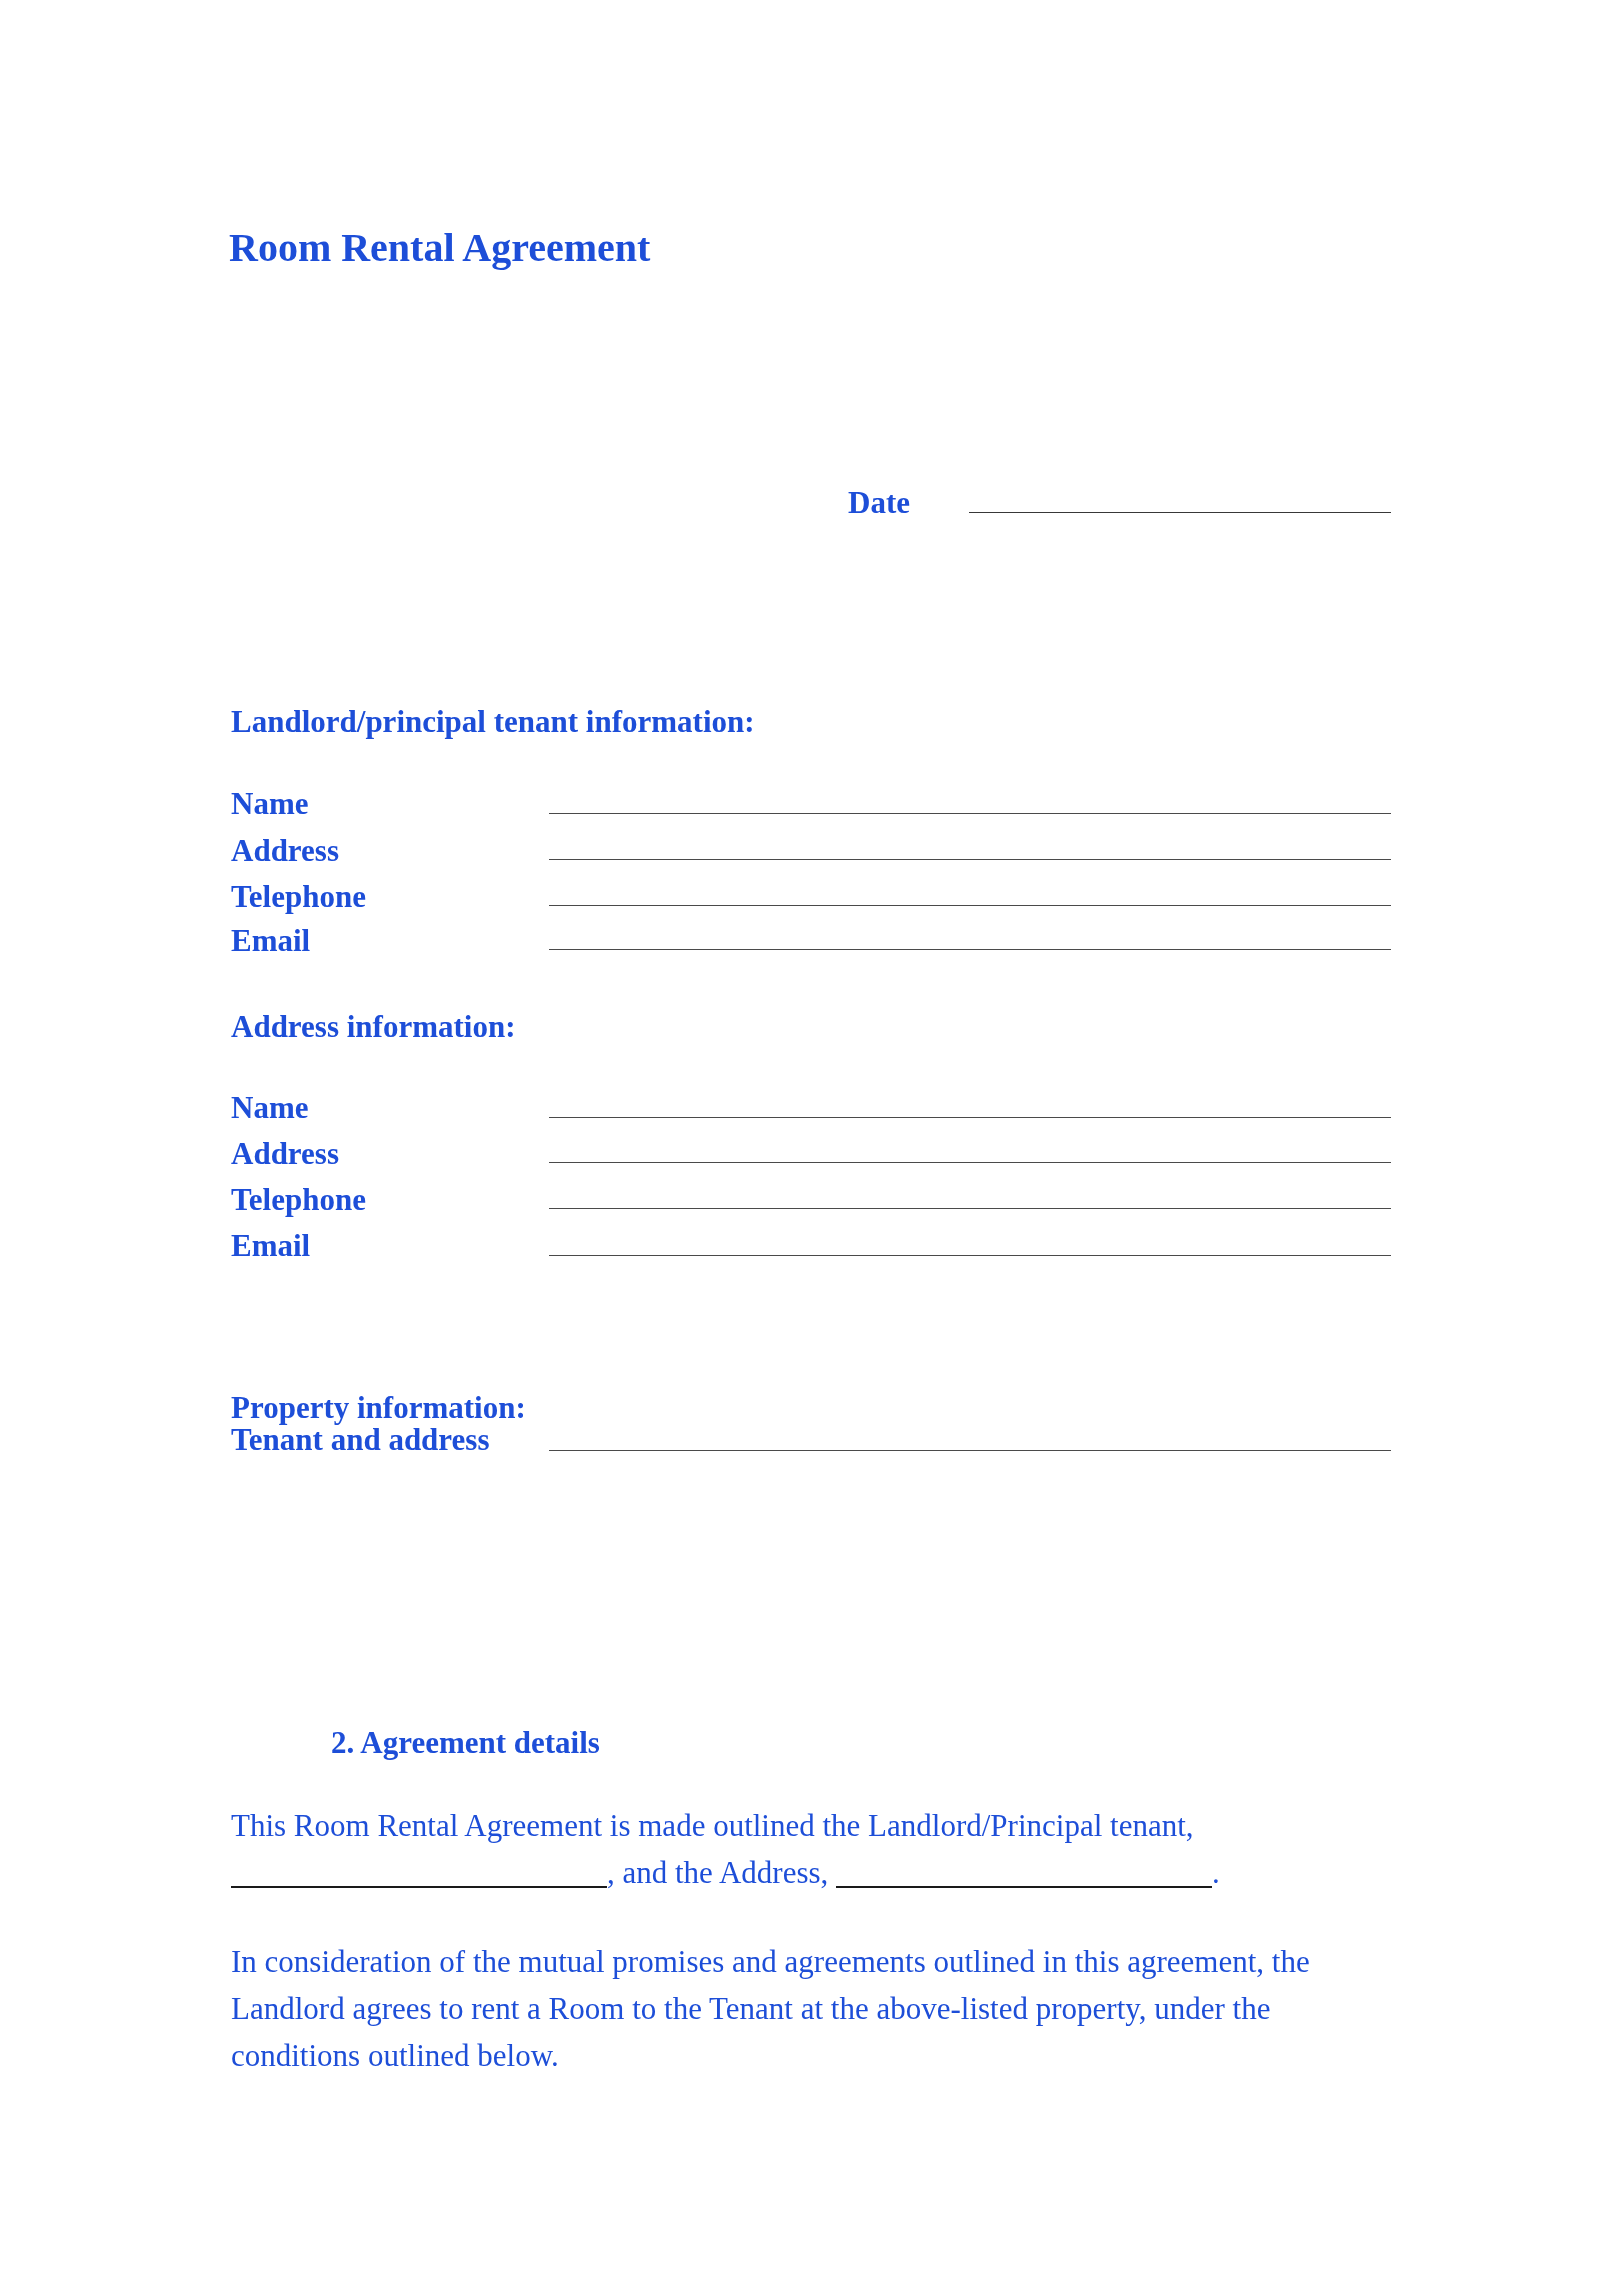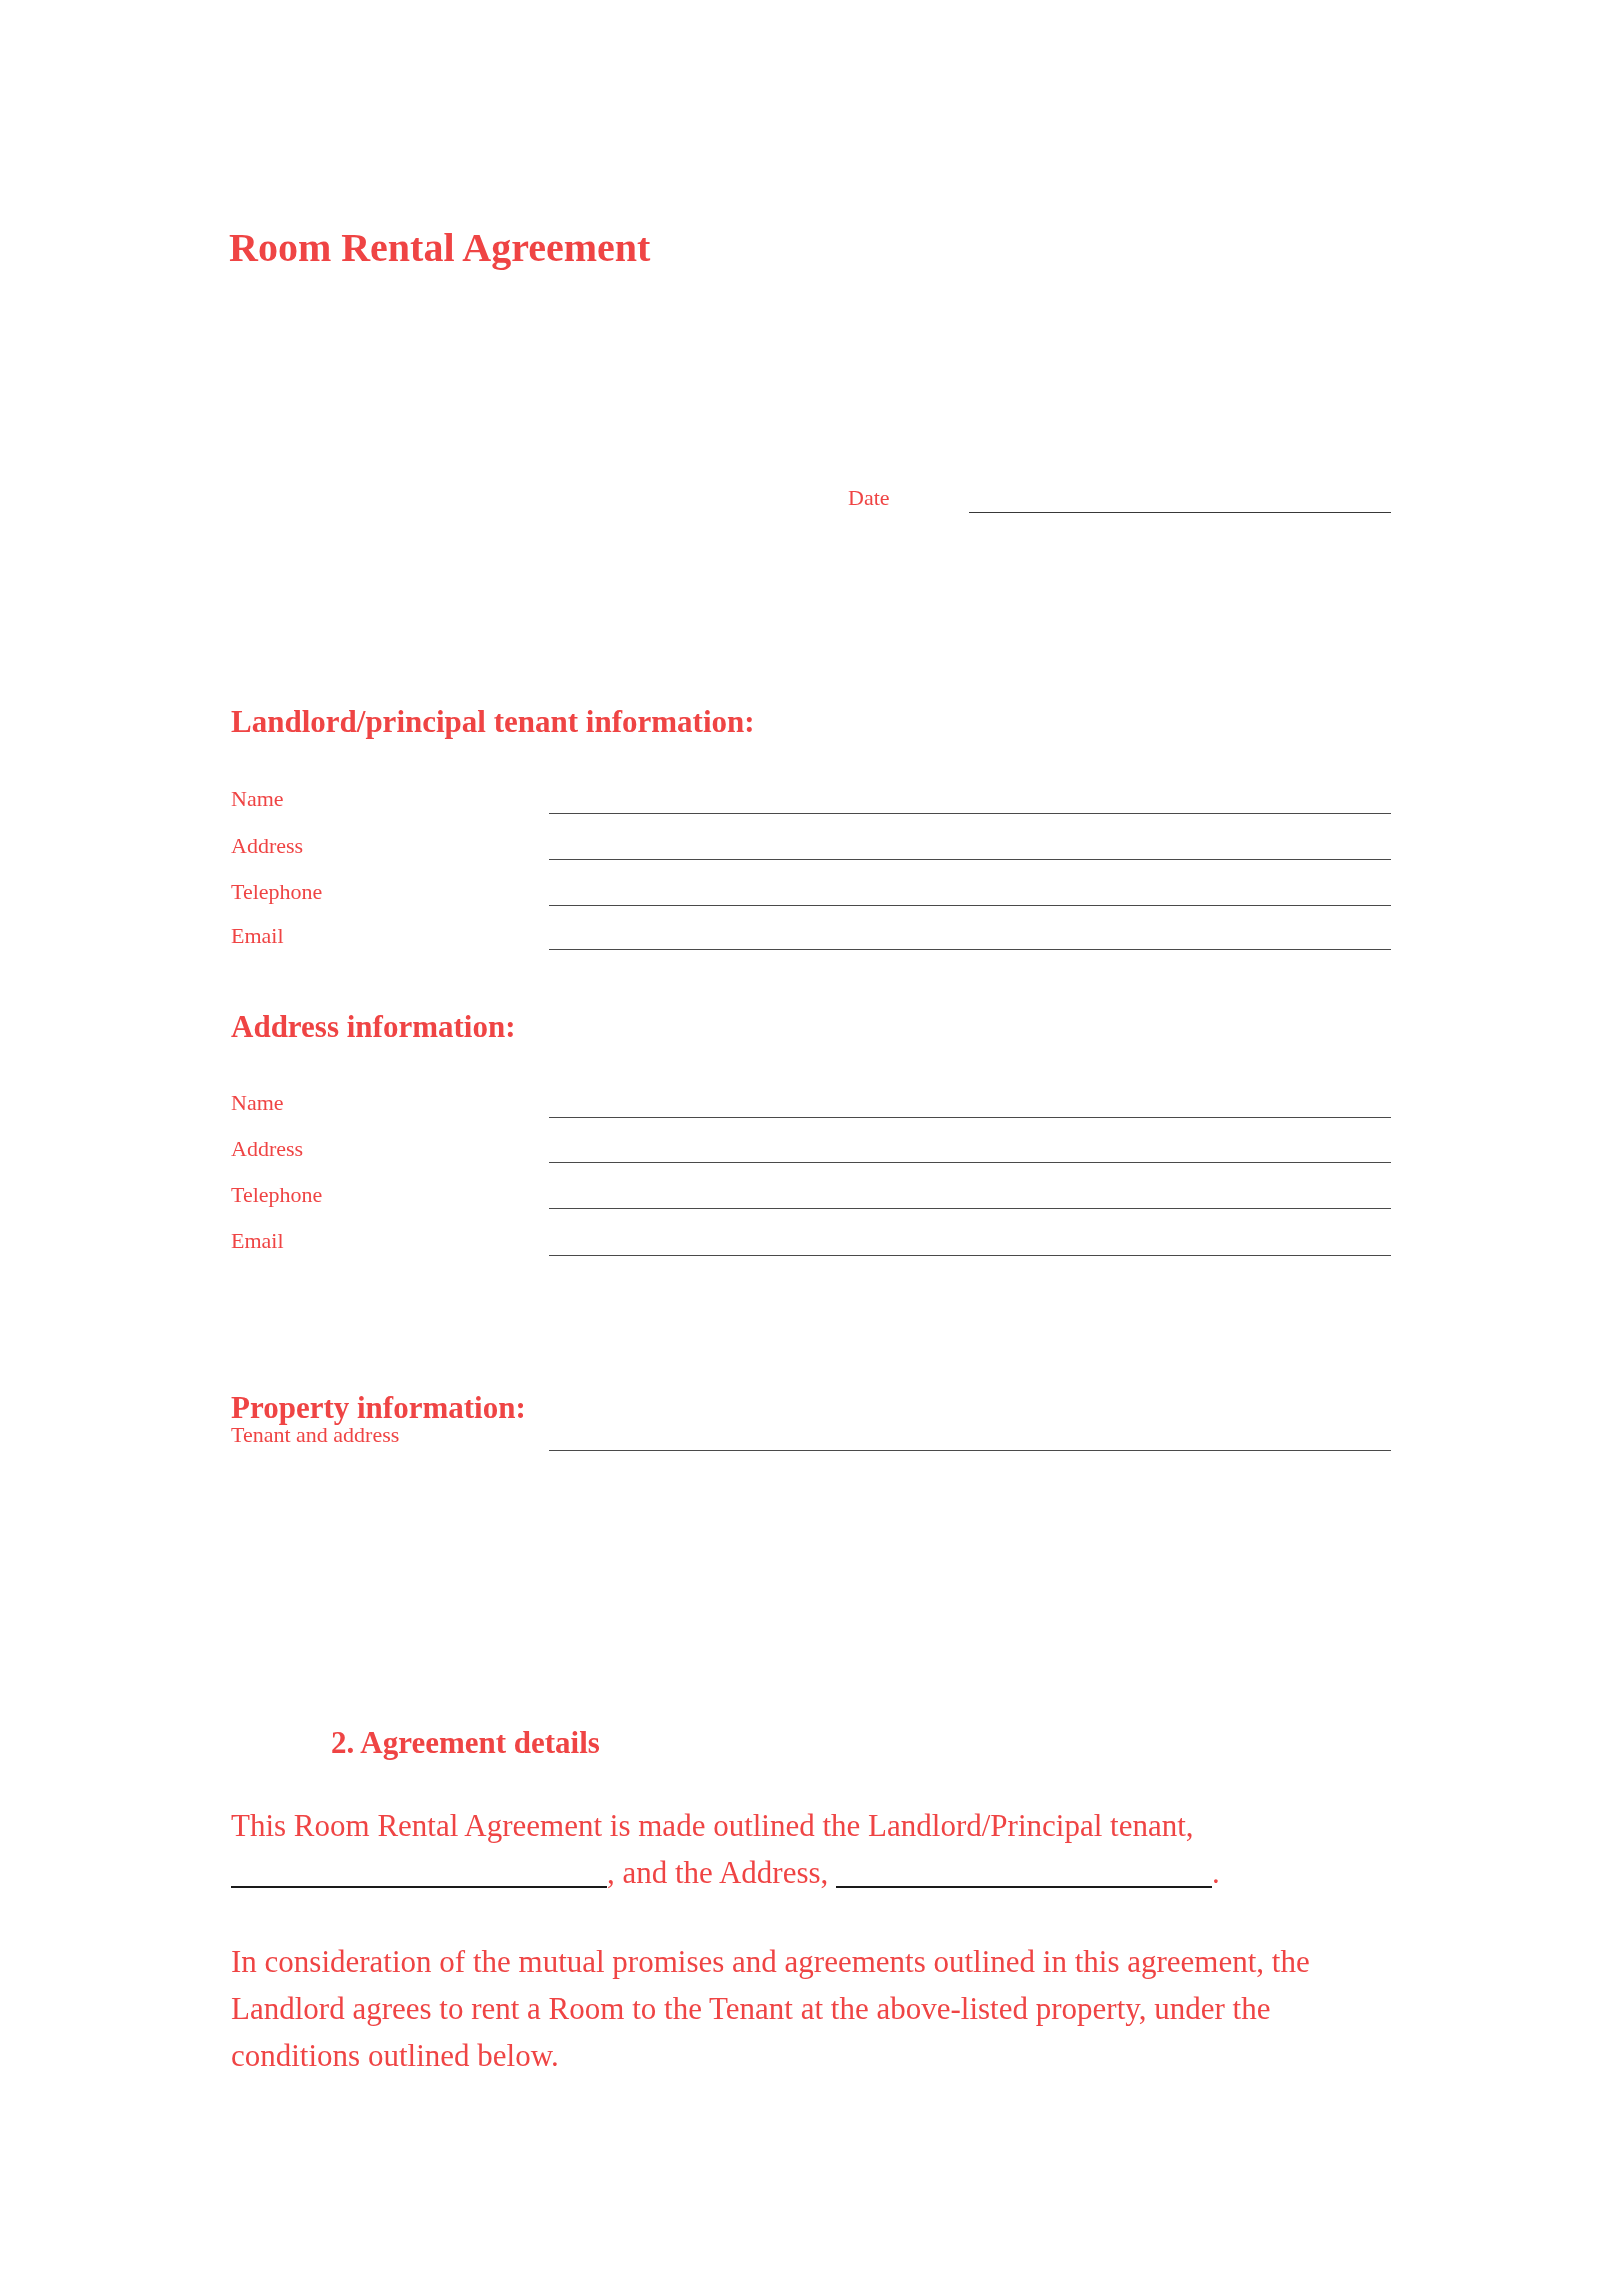--- a/index.html
+++ b/index.html
@@ -6,36 +6,36 @@
     margin: 0;
     padding: 0;
     background: #ffffff;
   }
   .page {
     position: relative;
     width: 1622px;
     height: 2293px;
     background: #ffffff;
     font-family: "Liberation Serif", "DejaVu Serif", serif;
-    color: #ef4444;
+    color: #1d4ed8;
     overflow: hidden;
   }
   .abs { position: absolute; line-height: 1; white-space: nowrap; }
   .title {
     font-size: 40px;
     font-weight: bold;
     letter-spacing: 0px;
   }
   .heading {
     font-size: 31px;
     font-weight: bold;
   }
   .label {
-    font-size: 22px;
-    font-weight: normal;
+    font-size: 31px;
+    font-weight: bold;
   }
   .fline {
     position: absolute;
     height: 0;
     border-top: 1.8px solid #4a4a4a;
   }
   .dline {
     position: absolute;
     height: 0;
     border-top: 1.8px solid #383838;

